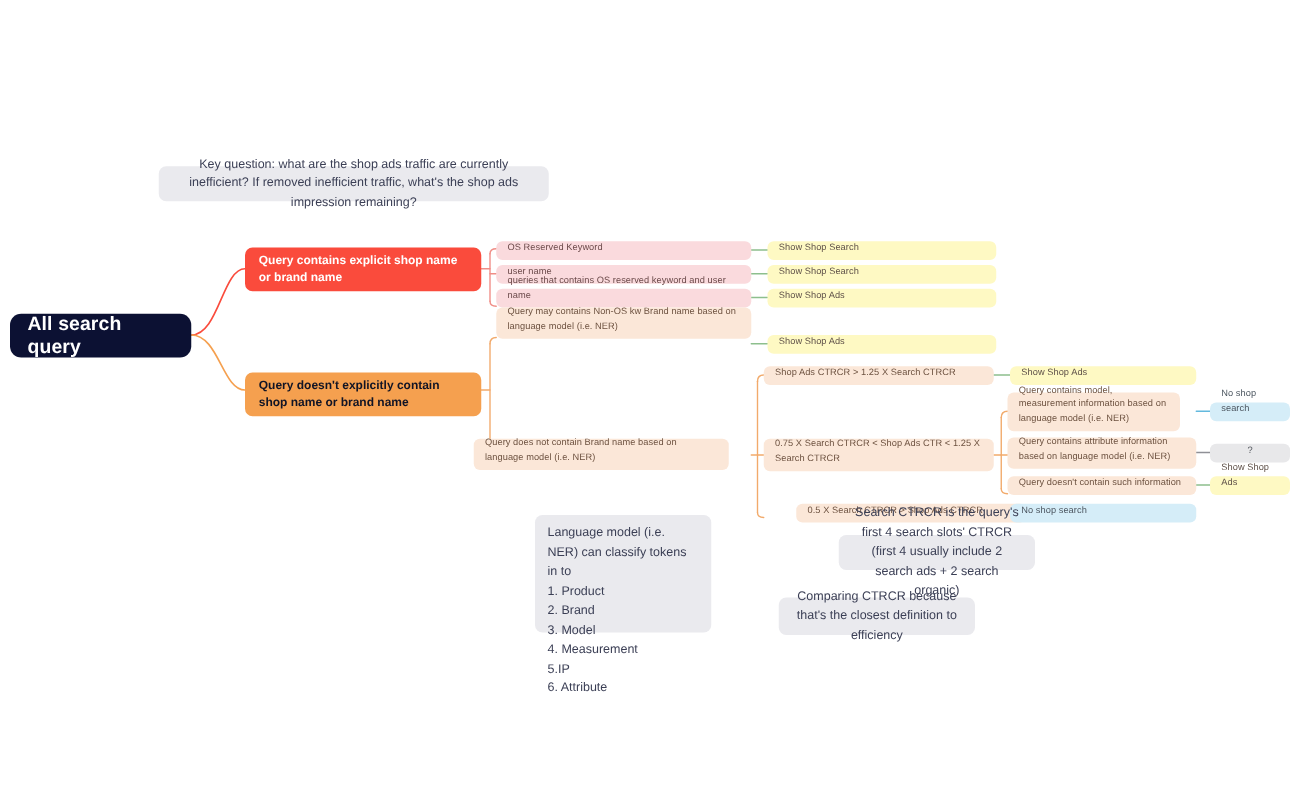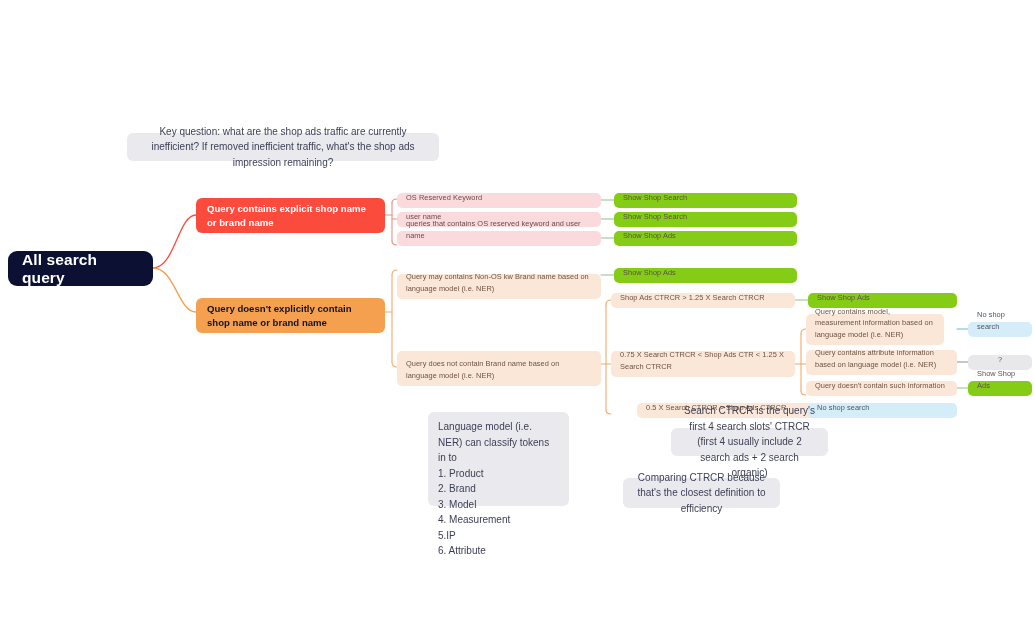--- a/index.html
+++ b/index.html
@@ -53,21 +53,21 @@
   .leaf{
     font-size:7.4px;
     line-height:1.55;
     padding:5px 9px;
     border-radius:5px;
     letter-spacing:.05px;
     align-items:flex-end;
   }
   .leaf.pink{background:#fadadd;color:#6b4a4a;}
   .leaf.peach{background:#fbe7d8;color:#6d5240;}
-  .leaf.green{background:#84cc16;color:#5e5048;}
+  .leaf.green{background:#fef9c3;color:#5e5048;}
   .leaf.blue{background:#d5edf8;color:#4c5660;}
   .leaf.gray{background:#e8e8ea;color:#55585f;}
   .leaf.gray .txt{text-align:center;}
 
   
   .note{
     position:absolute;
     box-sizing:border-box;
     background:#eaeaee;
     color:#3b3f55;
@@ -171,28 +171,28 @@
     <span class="txt">Show Shop Search</span>
   </div>
   <div class="node leaf green" style="left:614px;top:231px;width:183px;height:15px;">
     <span class="txt">Show Shop Ads</span>
   </div>
 
   <div class="node lvl1 orange" style="left:196px;top:298px;width:189px;height:35px;">
     <span class="txt">Query doesn't explicitly contain shop name or brand name</span>
   </div>
 
-  <div class="node leaf peach" style="left:397px;top:274px;width:204px;height:25px;">
+  <div class="node leaf peach" style="left:397px;top:246px;width:204px;height:25px;">
     <span class="txt">Query may contains Non-OS kw Brand name based on language model (i.e. NER)</span>
   </div>
   <div class="node leaf green" style="left:614px;top:268px;width:183px;height:15px;">
     <span class="txt">Show Shop Ads</span>
   </div>
 
-  <div class="node leaf peach" style="left:397px;top:351px;width:204px;height:35px;">
+  <div class="node leaf peach" style="left:379px;top:351px;width:204px;height:25px;">
     <span class="txt">Query does not contain Brand name based on language model (i.e. NER)</span>
   </div>
 
   <div class="node leaf peach" style="left:611px;top:293px;width:184px;height:15px;">
     <span class="txt">Shop Ads CTRCR &gt; 1.25 X Search CTRCR</span>
   </div>
   <div class="node leaf green" style="left:808px;top:293px;width:149px;height:15px;">
     <span class="txt">Show Shop Ads</span>
   </div>
 

